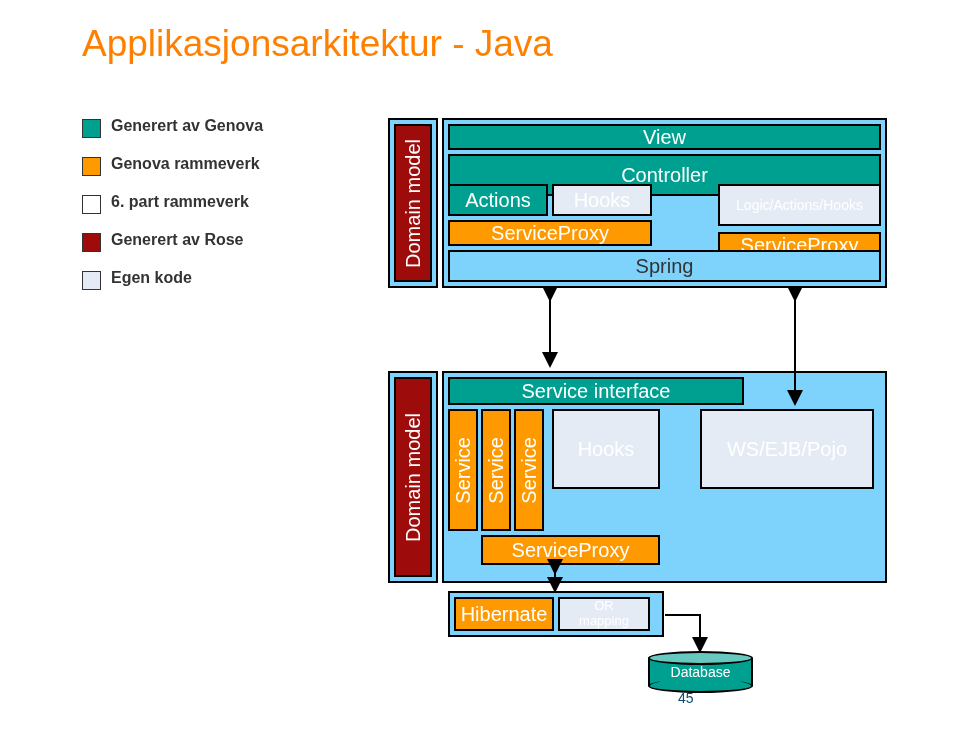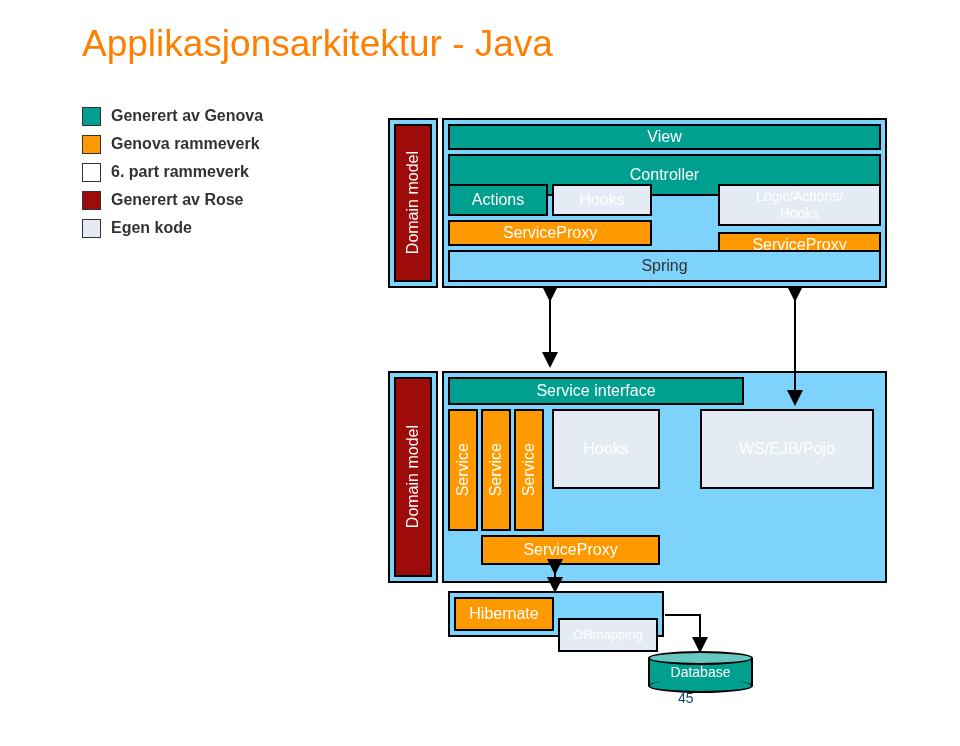--- a/index.html
+++ b/index.html
@@ -1,25 +1,25 @@
 <!DOCTYPE html>
 <html><head>
 <meta charset="utf-8">
 <style>
   html,body{margin:0;padding:0;width:960px;height:746px;background:#fff;font-family:Arial,Helvetica,sans-serif;position:relative;overflow:hidden}
   .title{position:absolute;left:82px;top:23px;font-size:37px;font-weight:normal;color:#ff8000}
   .legend{position:absolute;left:82px;top:100px;font-size:16px;color:#333;font-weight:bold}
-  .legend div{display:flex;align-items:center;margin:4px 0;line-height:1.5}
+  .legend div{display:flex;align-items:flex-end;margin:14px 0;line-height:1.5}
   .sw{width:17px;height:17px;border:1px solid #333;margin-right:10px;flex:0 0 auto}
   .c-teal{background:#00a090}
   .c-orange{background:#ff9900}
   .c-white{background:#fff}
   .c-red{background:#9e0b0b}
   .c-light{background:#e5ebf5}
-  .box{position:absolute;box-sizing:border-box;display:flex;align-items:center;justify-content:center;font-size:16px;color:#fff;border:2px solid #000}
+  .box{position:absolute;box-sizing:border-box;display:flex;align-items:center;justify-content:center;font-size:20px;color:#fff;border:2px solid #000}
   .tealfill{background:#00a090;color:#fff}
   .orangefill{background:#ff9900;color:#fff}
   .whitefill{background:#7dd3fc;color:#333}
   .lightfill{background:#e5ebf5;color:#333}
   .redfill{background:#9e0b0b;color:#fff}
   .vtext{writing-mode:vertical-rl;transform:rotate(180deg);white-space:nowrap}
   .pagenum{position:absolute;left:678px;top:690px;font-size:14px;color:#0c4a6e}
   svg.arrows{position:absolute;left:0;top:0;pointer-events:none}
 </style>
 </head>
@@ -61,21 +61,21 @@
   </div>
 <div class="box tealfill" style="left:448px;top:154px;width:433px;height:42px">
     <span>Controller</span>
   </div>
 <div class="box tealfill" style="left:448px;top:184px;width:100px;height:32px">
     <span>Actions</span>
   </div>
 <div class="box lightfill" style="left:552px;top:184px;width:100px;height:32px;color:#fff">
     <span style="color:#fff">Hooks</span>
   </div>
-<div class="box lightfill" style="left:718px;top:184px;width:163px;height:42px;color:#fff;flex-direction:column;font-size:14px;line-height:1.2">
+<div class="box lightfill" style="left:718px;top:184px;width:163px;height:42px;color:#fff;flex-direction:row;font-size:14px;line-height:1.2">
     <span style="color:#fff">Logic/Actions/</span>
     <span style="color:#fff">Hooks</span>
   </div>
 <div class="box orangefill" style="left:448px;top:220px;width:204px;height:26px">
     <span>ServiceProxy</span>
   </div>
 <div class="box orangefill" style="left:718px;top:232px;width:163px;height:26px">
     <span>ServiceProxy</span>
   </div>
 <div class="box whitefill" style="left:448px;top:250px;width:433px;height:32px;color:#333">
@@ -110,21 +110,21 @@
   </div>
 
 <div class="box orangefill" style="left:481px;top:535px;width:179px;height:30px">
     <span>ServiceProxy</span>
   </div>
 
 <div class="box whitefill" style="left:448px;top:591px;width:216px;height:46px"></div>
 <div class="box orangefill" style="left:454px;top:597px;width:100px;height:34px">
     <span>Hibernate</span>
   </div>
-<div class="box lightfill" style="left:558px;top:618px;width:100px;height:34px;color:#fff;flex-direction:row;font-size:13px;line-height:1.15">
+<div class="box lightfill" style="left:558px;top:597px;width:92px;height:34px;color:#fff;flex-direction:column;font-size:13px;line-height:1.15">
     <span style="color:#fff">OR</span>
     <span style="color:#fff">mapping</span>
   </div>
 
 <div style="position:absolute;left:648px;top:651px;width:105px;height:42px">
   <div style="position:absolute;left:0;top:7px;width:105px;height:28px;background:#00a090;border-left:2px solid #000;border-right:2px solid #000;box-sizing:border-box"></div>
   <div style="position:absolute;left:0;top:0;width:105px;height:14px;background:#66c8bf;border:2px solid #000;border-radius:50%;box-sizing:border-box"></div>
   <div style="position:absolute;left:0;top:28px;width:105px;height:14px;background:#00a090;border:2px solid #000;border-radius:50%;border-top:none;box-sizing:border-box"></div>
   <div style="position:absolute;left:0;top:7px;width:105px;height:28px;display:flex;align-items:center;justify-content:center;color:#fff;font-size:14px">
       <span>Database</span>

